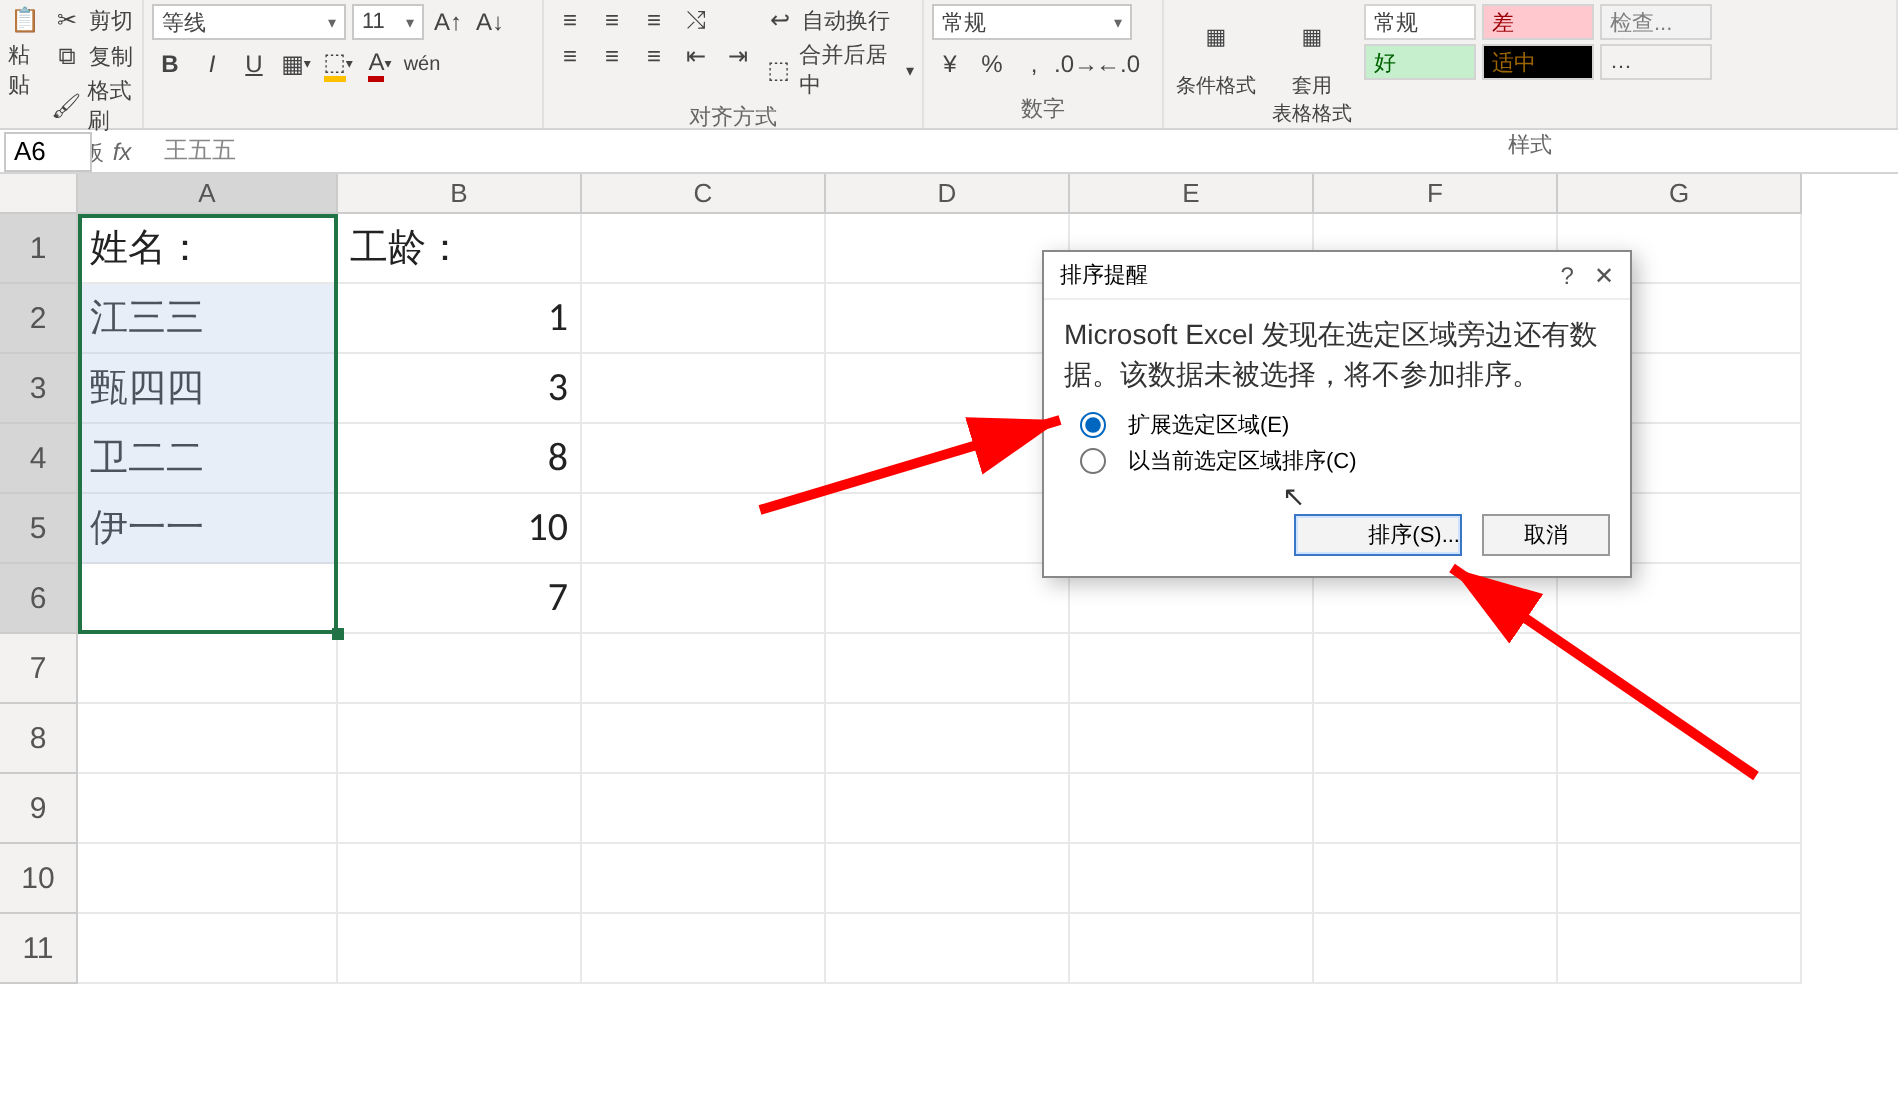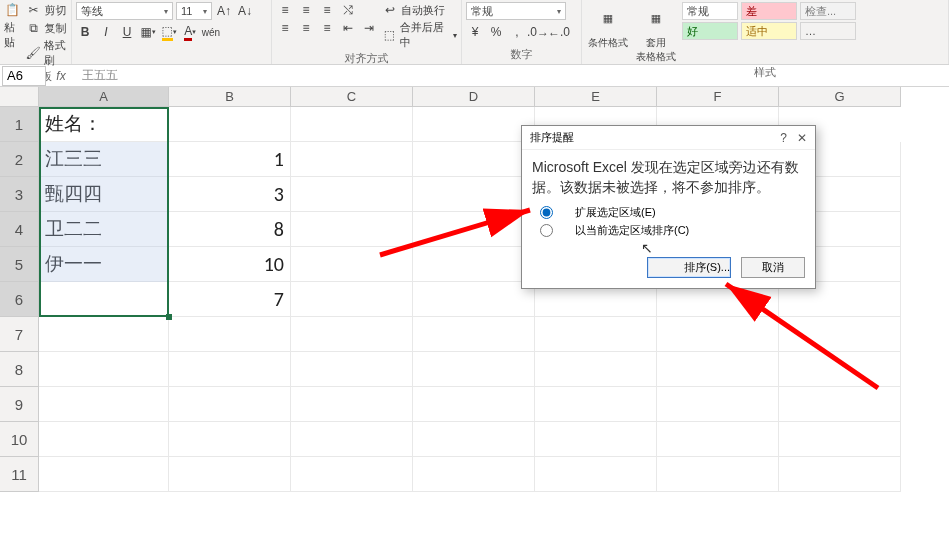--- a/index.html
+++ b/index.html
@@ -13,21 +13,21 @@
 .rcol { display: flex; flex-direction: column; gap: 2px; font-size: 11px; }
 .rrow { display: flex; align-items: center; gap: 3px; }
 .ico { width: 16px; height: 16px; display: inline-flex; align-items: center; justify-content: center; font-size: 12px; color: #444; }
 .dd { border: 1px solid #c8c8c8; background: #fff; padding: 0 4px; height: 18px; display: inline-flex; align-items: center; justify-content: space-between; gap: 4px; }
 .dd .caret { font-size: 8px; color: #666; }
 .btn-tiny { width: 18px; height: 16px; border: 1px solid transparent; display: inline-flex; align-items: center; justify-content: center; font-size: 12px; color: #444; }
 .style-cell { width: 56px; height: 18px; font-size: 11px; display: flex; align-items: center; padding-left: 4px; border: 1px solid #d4d4d4; }
 .style-normal { background: #fff; }
 .style-bad { background: #ffc7ce; color: #9c0006; }
 .style-good { background: #c6efce; color: #006100; }
-.style-neutral { background: #fef9c3; color: #9c6500; }
+.style-neutral { background: #000000; color: #9c6500; }
 .style-check { background: #f2f2f2; color:#7f7f7f; }
 .big-ico { width:32px; height:32px; display:flex; align-items:center; justify-content:center; }
 
 
 .fbar { height: 22px; border-bottom: 1px solid #d4d4d4; display: flex; align-items: center; background:#fff; }
 .namebox { width: 44px; height: 20px; border: 1px solid #c8c8c8; background:#fff; font-size:13px; padding-left:4px; display:flex; align-items:center; margin:1px 0 1px 2px;}
 .fx { width:30px; display:flex; align-items:center; justify-content:center; color:#666; font-style:italic; font-size:12px; }
 .fval { flex:1; font-size:12px; padding-left:6px; color:#888; }
 
 
@@ -50,21 +50,21 @@
 .sel-handle { position:absolute; width:6px; height:6px; background:#217346; left:166px; top:227px; pointer-events:none; }
 
 
 .dialog { position:absolute; left:521px; top:125px; width:295px; background:#fff; border:1px solid #888; box-shadow: 3px 3px 10px rgba(0,0,0,0.25); font-size:11px; }
 .dlg-title { height:24px; display:flex; align-items:center; justify-content:space-between; padding:0 8px; background:#fff; border-bottom:1px solid #eee; }
 .dlg-title-text { font-size:11px; }
 .dlg-close { cursor:pointer; font-size:12px; color:#555; display:flex; gap:10px;}
 .dlg-body { padding:8px 10px 10px 10px; }
 .dlg-msg { font-size:14px; color:#333; line-height:1.4; margin-bottom:8px; }
 .dlg-group-label { font-size:11px; margin-bottom:6px; }
-.dlg-radio { display:flex; align-items:center; gap:22px; font-size:11px; margin:3px 0 3px 8px; }
+.dlg-radio { display:flex; align-items:center; gap:11px; font-size:11px; margin:3px 0 3px 8px; }
 .dlg-radio input { accent-color:#0067c0; }
 .dlg-buttons { display:flex; justify-content:flex-end; gap:10px; padding:6px 10px 10px 0; }
 .dlg-btn { min-width:64px; height:21px; border:1px solid #999; background:#f3f3f3; font-size:11px; display:flex; align-items:center; justify-content:center; cursor:pointer; }
 .dlg-btn.primary { border:1px solid #3a76c4; box-shadow:0 0 0 1px #cde3ff inset;padding-left:36px; }
 
 
 .arrow { position:absolute; pointer-events:none; }
 .arrow svg { overflow:visible; }
 .cursor-ptr { position:absolute; font-size:14px; color:#333; }
 </style>
@@ -225,20 +225,21 @@
     <div class="colhead col-F">F</div>
     <div class="colhead col-G">G</div>
   </div>
 
   <div class="sel-fill"></div>
   <div class="sel-active"></div>
 
   <div class="row">
       <div class="rowhead sel">1</div>
     <div class="cell col-A">姓名：</div>
+    <div class="cell col-B">工龄：</div>
     <div class="cell col-C"></div>
     <div class="cell col-D"></div>
     <div class="cell col-E"></div>
     <div class="cell col-F"></div>
     <div class="cell col-G"></div>
   </div>
   <div class="row">
       <div class="rowhead sel">2</div>
     <div class="cell col-A">江三三</div>
     <div class="cell col-B num">1</div>

